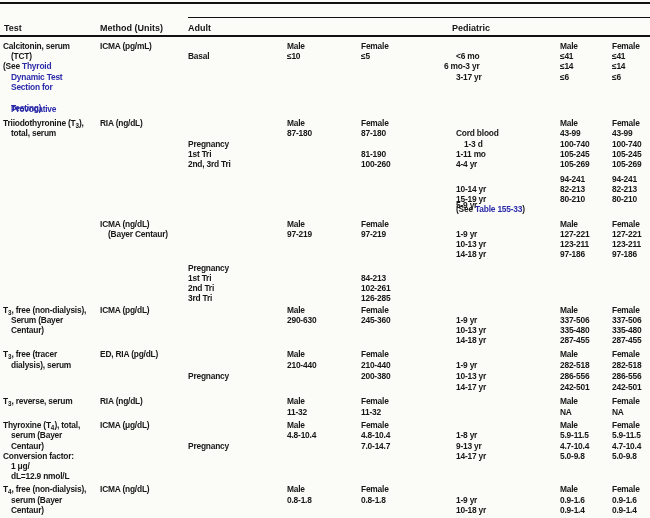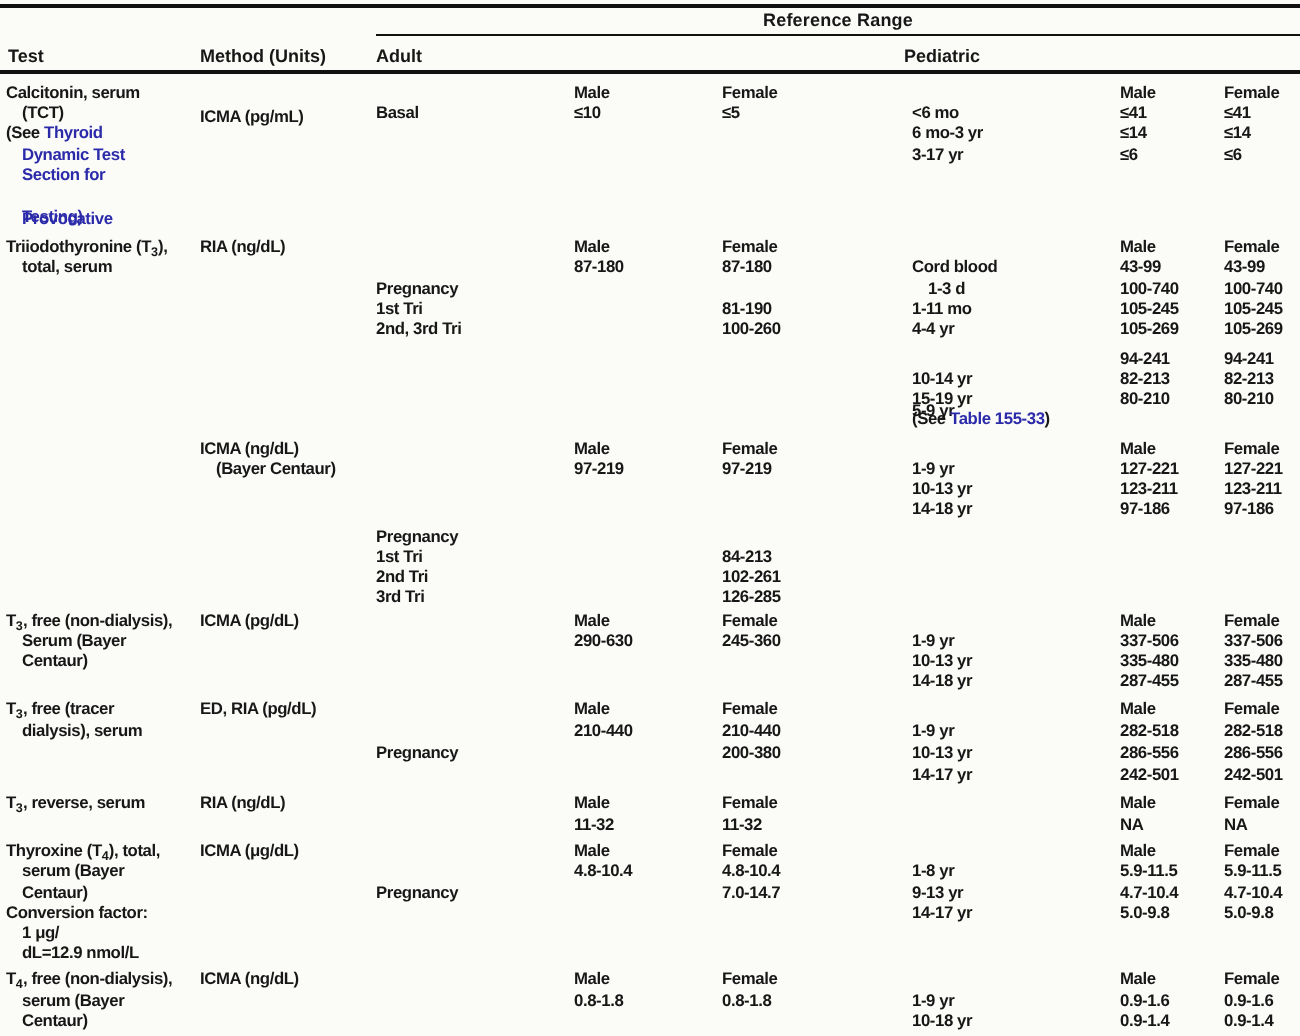--- a/index.html
+++ b/index.html
@@ -29,48 +29,47 @@
     font-size:6.3px;line-height:0;position:relative;top:1.5px;
     vertical-align:baseline;letter-spacing:0;
   }
   .link{color:var(--link-color,#2b2baa);cursor:pointer;}
 </style>
 </head>
 <body style="background: rgb(251, 251, 248); color: rgb(23, 23, 23);">
 
 <div class="table">
   <div class="rule thick" style="top:2px;left:0;width:650px;"></div>
-  <div class="hdr-title">Reference Range</div>
   <div class="rule thin" style="top:17px;left:188px;width:462px;"></div>
   <div class="hdr2" style="left:4px;text-align:right;">Test</div>
   <div class="hdr2" style="left:100px;">Method (Units)</div>
   <div class="hdr2" style="left:188px;">Adult</div>
   <div class="hdr2" style="left:452px;">Pediatric</div>
   <div class="rule thick" style="top:35px;left:0;width:650px;"></div>
   <div id="table-body">
       <div class="line" style="top: 42px;">
         <span class="cell" style="left: 3px;">Calcitonin, serum</span>
-        <span class="cell" style="left: 100px; margin-top: 12px;">ICMA (pg/mL)</span>
+        <span class="cell" style="left: 100px;">ICMA (pg/mL)</span>
         <span class="cell" style="left: 287px;">Male</span>
         <span class="cell" style="left: 361px;">Female</span>
         <span class="cell" style="left: 560px;">Male</span>
         <span class="cell" style="left: 612px;">Female</span>
       </div>
       <div class="line" style="top: 52px;">
         <span class="cell" style="left: 11px;">(TCT)</span>
         <span class="cell" style="left: 188px;">Basal</span>
         <span class="cell" style="left: 287px;">≤10</span>
         <span class="cell" style="left: 361px;">≤5</span>
         <span class="cell" style="left: 456px;">&lt;6 mo</span>
         <span class="cell" style="left: 560px;">≤41</span>
         <span class="cell" style="left: 612px;">≤41</span>
       </div>
       <div class="line" style="top: 62px;">
         <span class="cell" style="left: 3px;"><span>(See </span><span class="link">Thyroid</span></span>
-        <span class="cell" style="left: 456px;">6 mo-3 yr</span>
+        <span class="cell" style="left: 444px;">6 mo-3 yr</span>
         <span class="cell" style="left: 560px;">≤14</span>
         <span class="cell" style="left: 612px;">≤14</span>
       </div>
       <div class="line" style="top: 73px;">
         <span class="cell" style="left: 11px;"><span class="link">Dynamic Test</span></span>
         <span class="cell" style="left: 456px;">3-17 yr</span>
         <span class="cell" style="left: 560px;">≤6</span>
         <span class="cell" style="left: 612px;">≤6</span>
       </div>
       <div class="line" style="top: 83px;">

